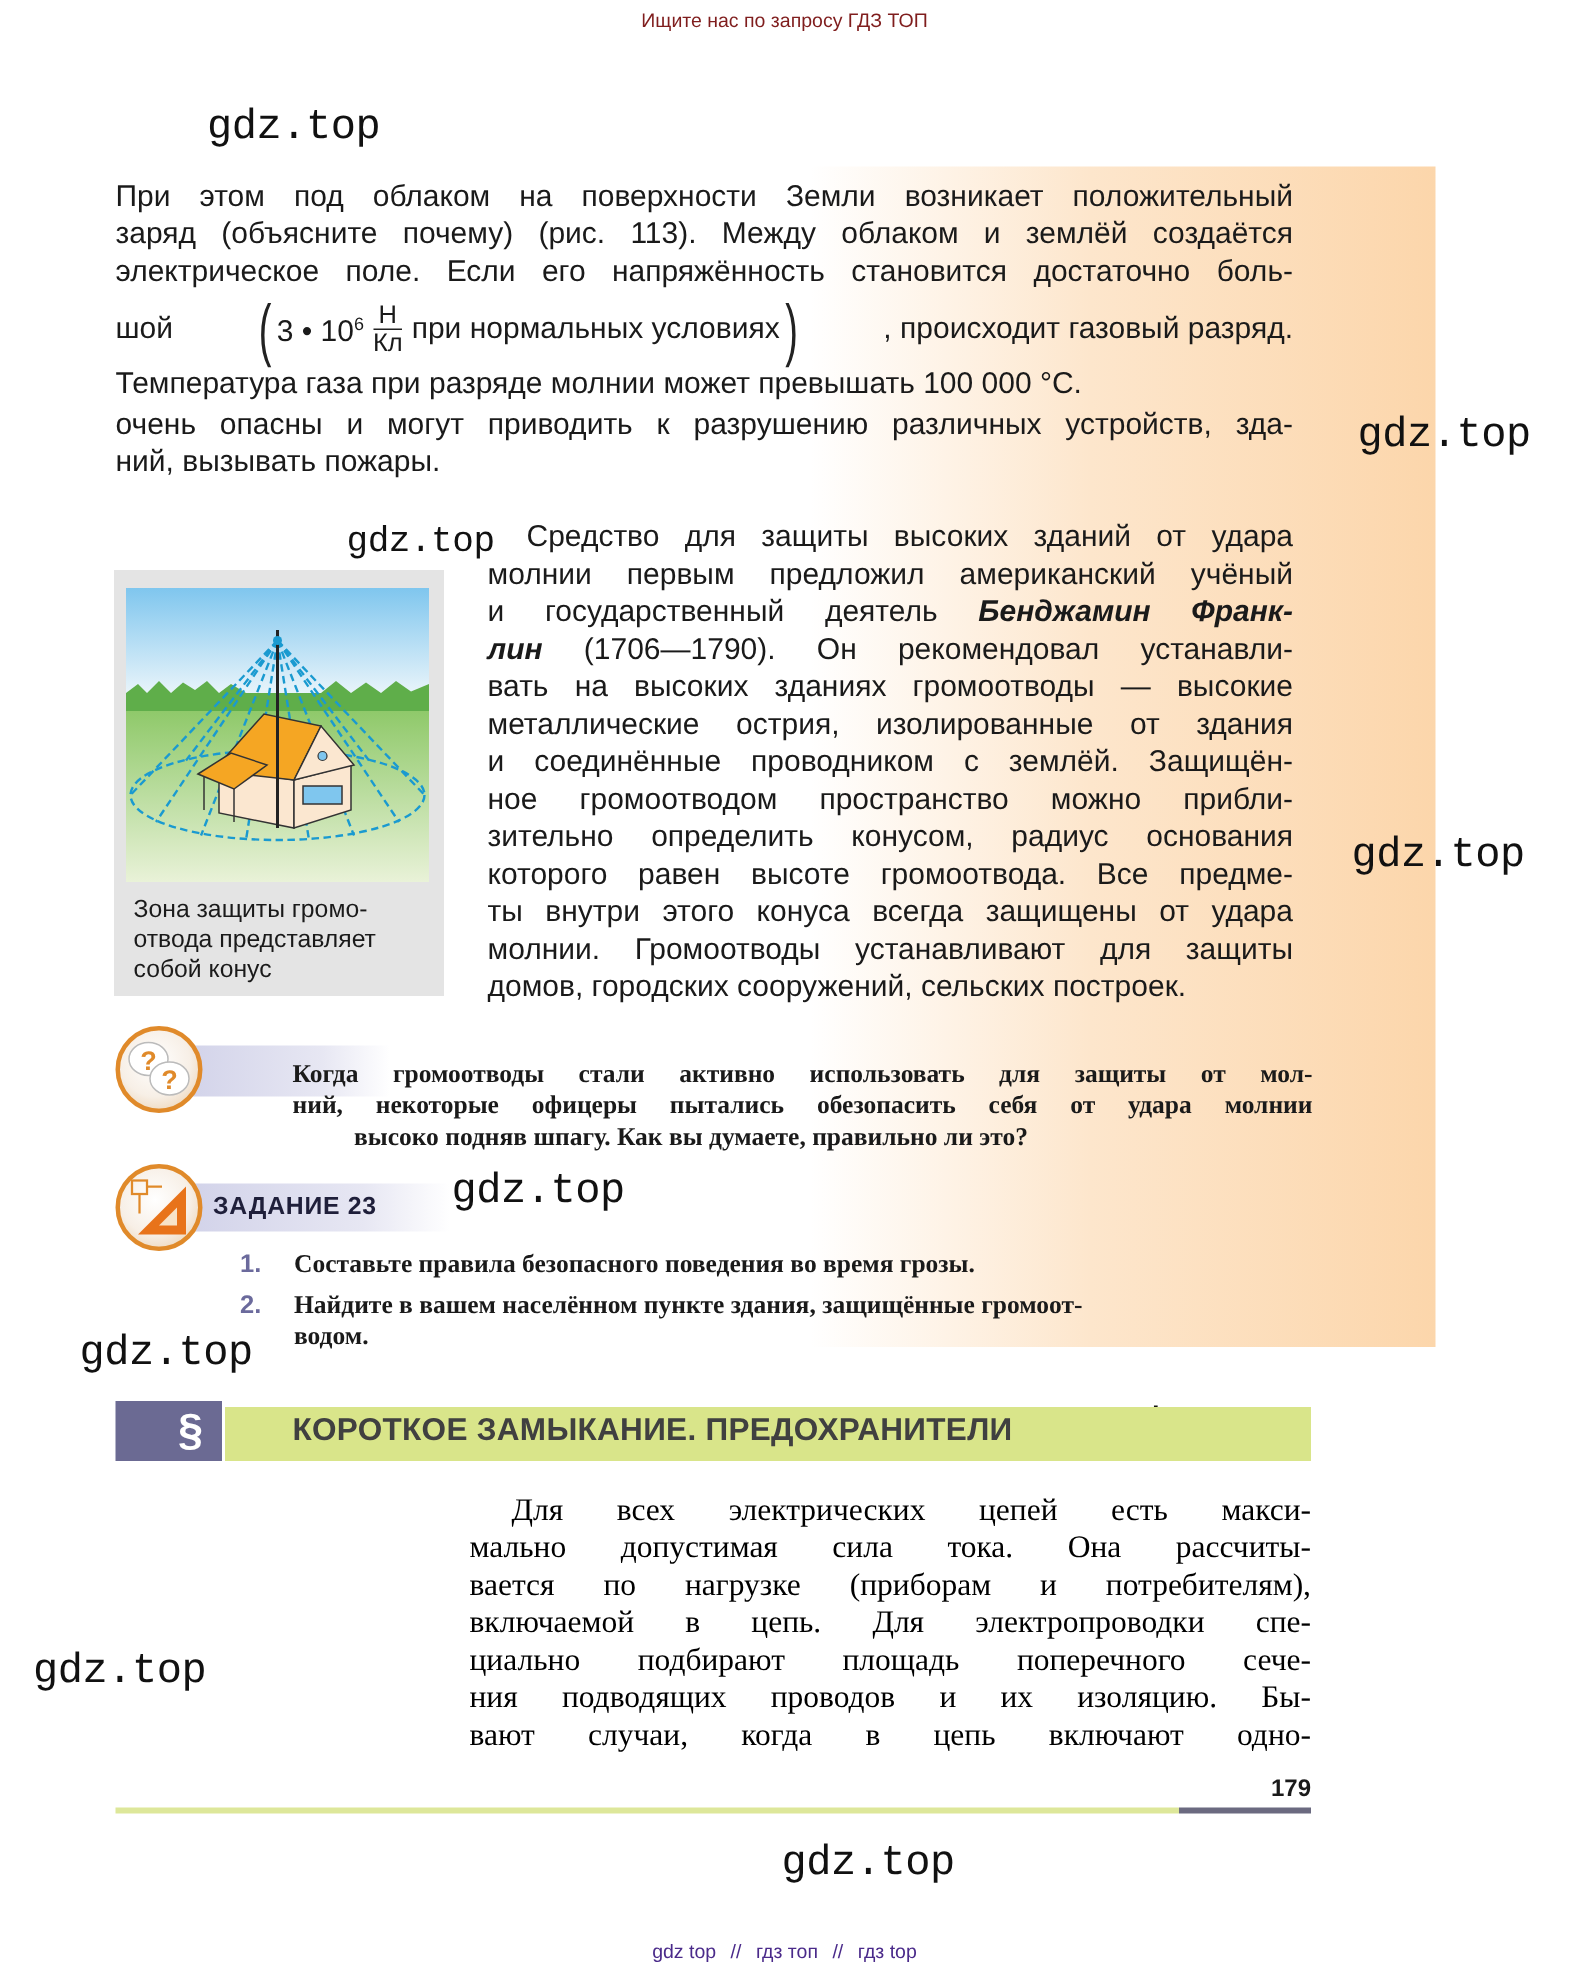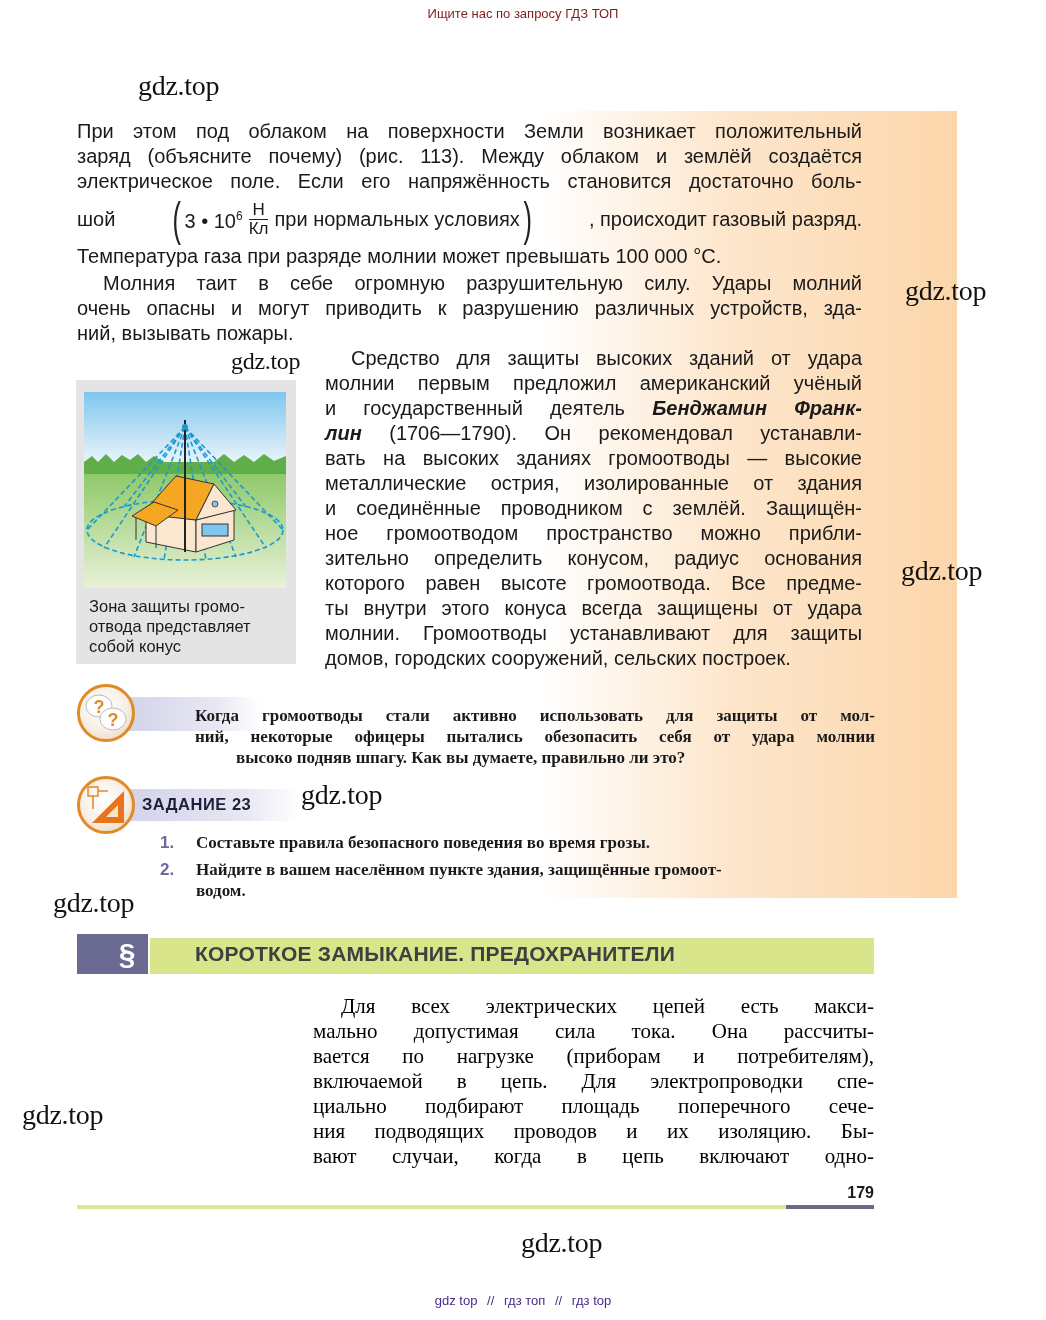--- a/index.html
+++ b/index.html
@@ -2,21 +2,21 @@
 <html><head>
 <meta charset="utf-8">
 <style>
   * { box-sizing: border-box; margin: 0; padding: 0; }
   html, body { width: 1046px; height: 1320px; background: #ffffff; overflow: hidden; }
   body { position: relative; font-family: "Liberation Sans", sans-serif; color: #1a1a1a; }
 
   .abs { position: absolute; }
 
   .top-banner { left: 0; top: 6px; width: 1046px; text-align: center; font-size: 13px; color: #7f1d1d; }
-  .wm { font-family: Liberation Serif, serif; font-size: 28px; color: #111; letter-spacing: -0.3px; }
+  .wm { font-family: Liberation Mono, monospace; font-size: 28px; color: #111; letter-spacing: -0.3px; }
 
   .side-band { left: 540px; top: 111px; width: 417px; height: 787px;
     background: linear-gradient(to right, rgba(255,255,255,0) 0%, #fde6cc 45%, #fcd6ab 100%); }
 
   .sans-text { font-family: "Liberation Sans", sans-serif; font-size: 20px; line-height: 25px; color: #1a1a1a; text-align: justify; }
   .sans-text p { text-align: justify; text-align-last: justify; }
   .sans-text p.last { text-align-last: left; }
   .indent { text-indent: 26px; }
 
   .formula-line { display: flex; align-items: center; justify-content: space-between; height: 50px; font-size: 20px; }
@@ -89,21 +89,20 @@
       </span>
       <span>при нормальных условиях</span>
       <span class="bigparen">)</span>
     </span>
     <span>, происходит газовый разряд.</span>
   </div>
   <p class="last">Температура газа при разряде молнии может превышать 100 000 °С.</p>
 </div>
 
 <div class="abs sans-text" style="left:77px; top:271px; width:785px;">
-  <p class="indent">Молния таит в себе огромную разрушительную силу. Удары молний</p>
   <p>очень опасны и могут приводить к разрушению различных устройств, зда-</p>
   <p class="last">ний, вызывать пожары.</p>
 </div>
 
 <div class="abs figure-box">
   <div class="figure-img">
     <svg width="202" height="196" viewBox="0 0 202 196">
       <defs>
         <linearGradient id="sky" x1="0" y1="0" x2="0" y2="1">
           <stop offset="0" stop-color="#7fc6ee"></stop>

